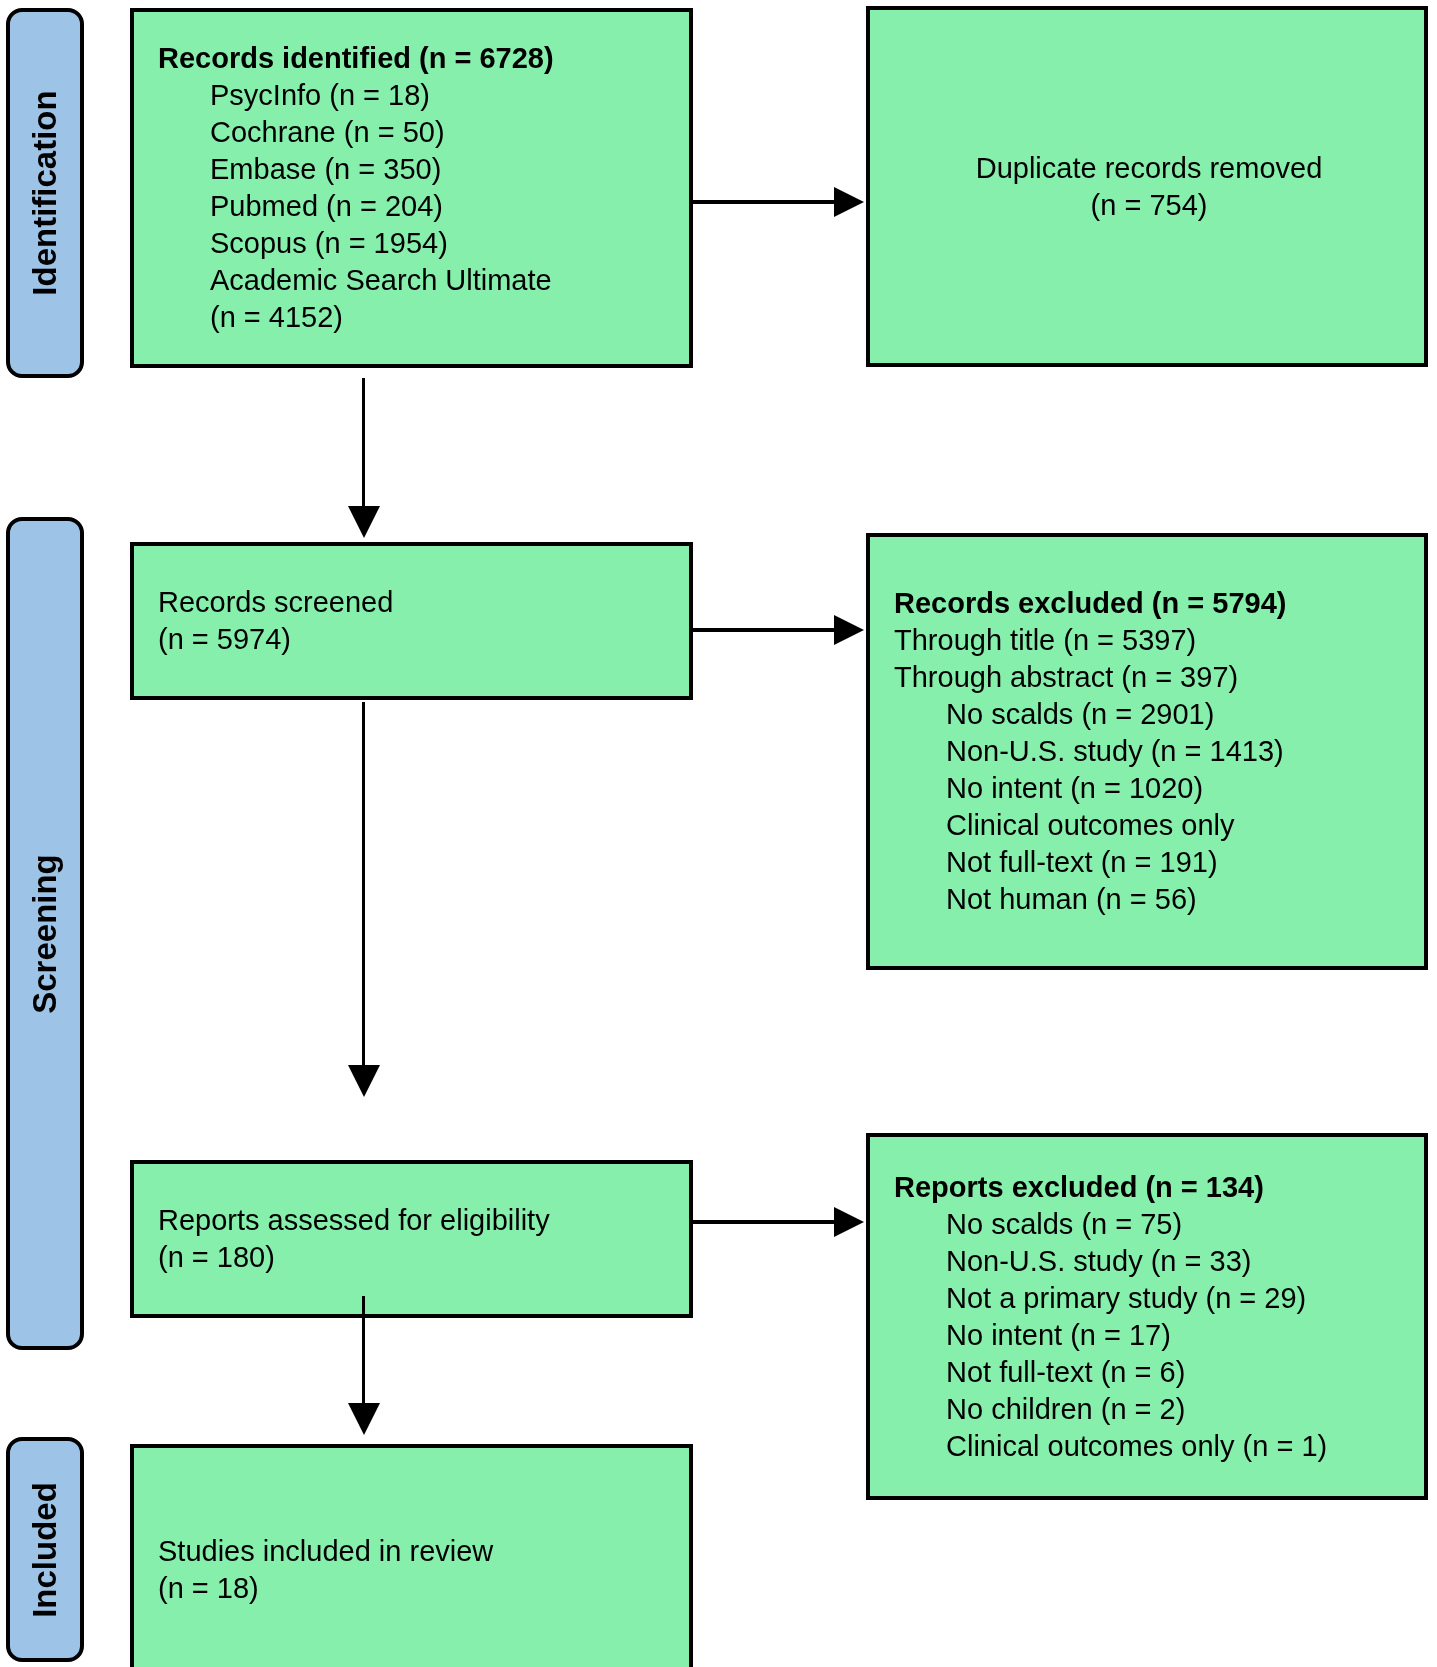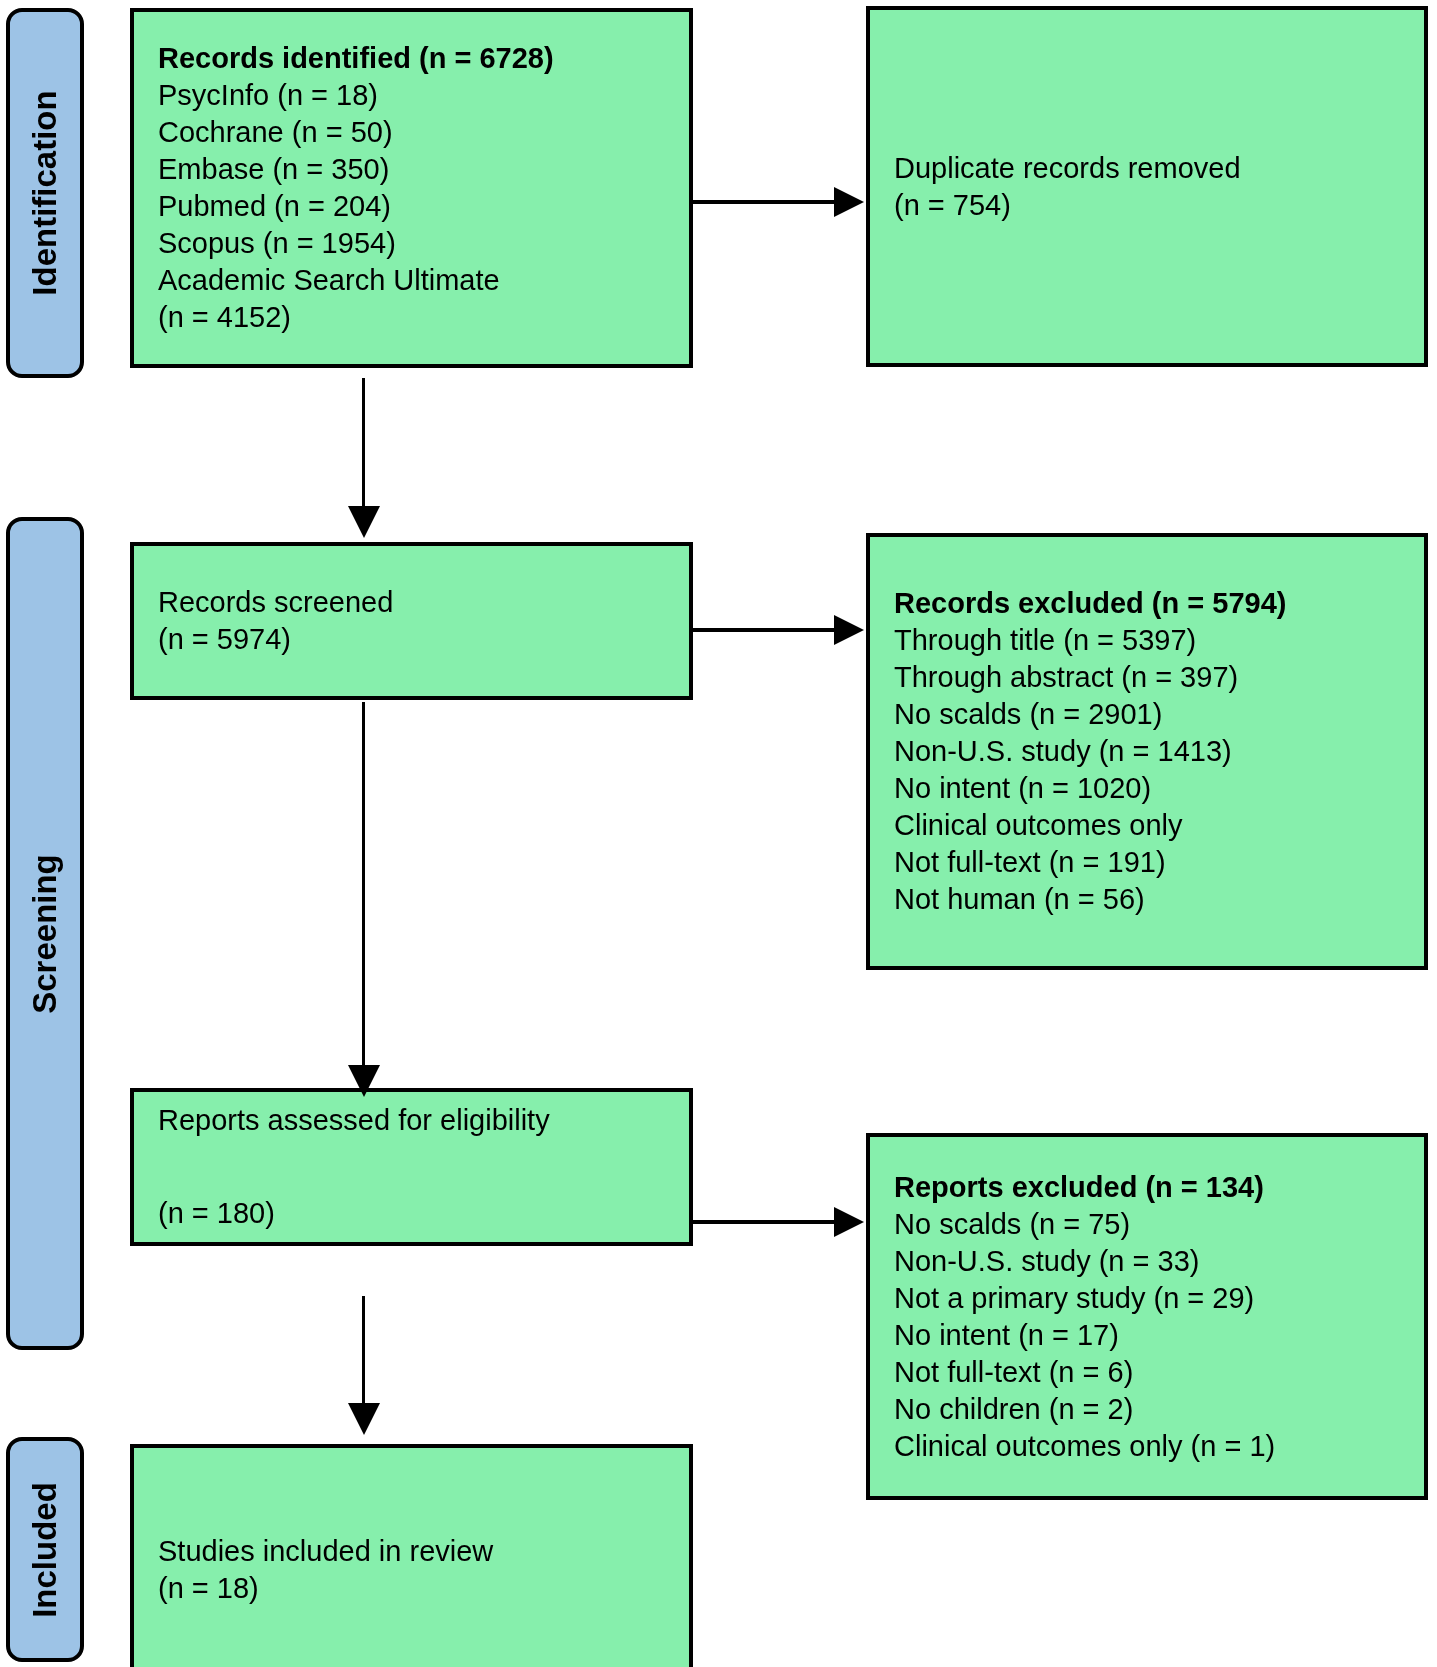--- a/index.html
+++ b/index.html
@@ -27,21 +27,21 @@
   .fbox{
     position:absolute;
     background:#86efac;border:4px solid #000;
     box-sizing:border-box;
     display:flex;flex-direction:column;justify-content:center;
     padding:10px 20px 10px 24px;
     font-size:29px;line-height:37px;
   }
   .fbox .title{font-weight:bold;}
   .fbox .line{}
-  .fbox .indent{}
+  .fbox .indent{margin-left:52px;}
   
   .arrow{position:absolute;}
   .stem-v{position:absolute;width:3px;background:#000;}
   .stem-h{position:absolute;height:4px;background:#000;}
   .head-down{
     position:absolute;width:0;height:0;
     border-left:16px solid transparent;border-right:16px solid transparent;
     border-top:32px solid #000;
   }
   .head-right{
@@ -69,21 +69,21 @@
     <div class="title">Records identified (n = 6728)</div>
     <div class="line indent">PsycInfo (n = 18)</div>
     <div class="line indent">Cochrane (n = 50)</div>
     <div class="line indent">Embase (n = 350)</div>
     <div class="line indent">Pubmed (n = 204)</div>
     <div class="line indent">Scopus (n = 1954)</div>
     <div class="line indent">Academic Search Ultimate</div>
     <div class="line indent">(n = 4152)</div>
   </div>
 
-  <div class="fbox" style="left:866px;top:6px;width:562px;height:361px;">
+  <div class="fbox" style="left:866px;top:6px;width:562px;height:361px;align-items:center;">
     <div class="line">Duplicate records removed</div>
     <div class="line">(n = 754)</div>
   </div>
 
   <div class="fbox" style="left:130px;top:542px;width:563px;height:158px;">
     <div class="line">Records screened</div>
     <div class="line">(n = 5974)</div>
   </div>
 
   <div class="fbox" style="left:866px;top:533px;width:562px;height:437px;">
@@ -91,21 +91,21 @@
     <div class="line">Through title (n = 5397)</div>
     <div class="line">Through abstract (n = 397)</div>
     <div class="line indent">No scalds (n = 2901)</div>
     <div class="line indent">Non-U.S. study (n = 1413)</div>
     <div class="line indent">No intent (n = 1020)</div>
     <div class="line indent">Clinical outcomes only</div>
     <div class="line indent">Not full-text (n = 191)</div>
     <div class="line indent">Not human (n = 56)</div>
   </div>
 
-  <div class="fbox" style="left:130px;top:1088px;width:563px;height:158px;justify-content:space-between;">
+  <div class="fbox" style="left:130px;top:1160px;width:563px;height:158px;">
     <div class="line">Reports assessed for eligibility</div>
     <div class="line">(n = 180)</div>
   </div>
 
   <div class="fbox" style="left:866px;top:1133px;width:562px;height:367px;">
     <div class="title">Reports excluded (n = 134)</div>
     <div class="line indent">No scalds (n = 75)</div>
     <div class="line indent">Non-U.S. study (n = 33)</div>
     <div class="line indent">Not a primary study (n = 29)</div>
     <div class="line indent">No intent (n = 17)</div>

